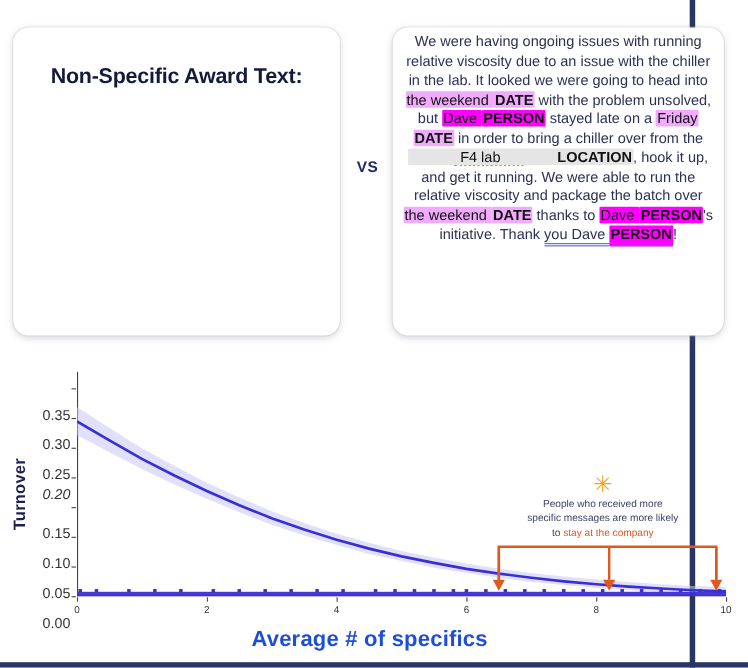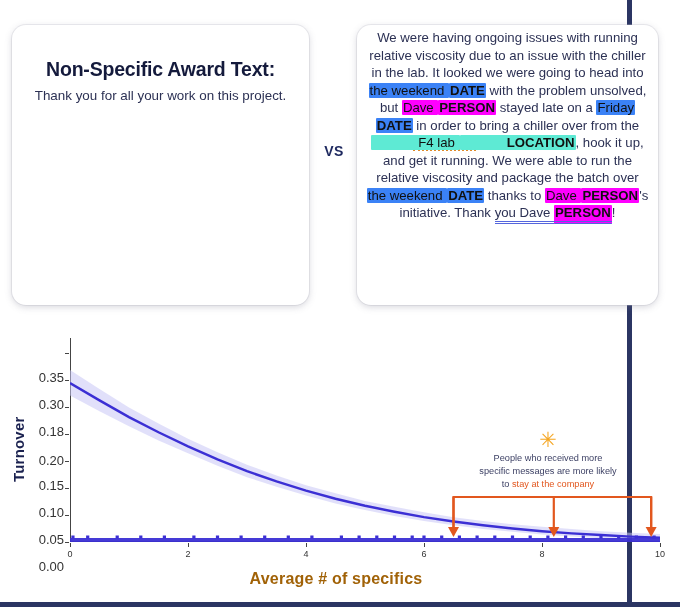--- a/index.html
+++ b/index.html
@@ -46,23 +46,23 @@
   .card-right .card-body{font-size:13.2px;margin-top:4px;padding:0 9px;}
 
   .vs{
     position:absolute;left:312px;top:143px;width:44px;
     text-align:center;font-size:14px;font-weight:bold;color:#1f2a60;
     letter-spacing:.3px;
   }
 
   
   .hl{padding:0 1px;border-radius:1px;}
-  .hl-date{background:#3b82f6;color:#101010;}
+  .hl-date{background:#f0abfc;color:#101010;}
   .hl-person{background:#ff00ff;color:#101010;}
-  .hl-loc{background:#5eead4;color:#101010;padding-left:47px;}
+  .hl-loc{background:#e5e5e5;color:#101010;padding-left:47px;}
   .ent{font-weight:bold;}
   .dotted-u{
     border-bottom:2px dotted #e08b2a;
     padding-bottom:16px;
   }
   .dbl-u{
     border-bottom:3px double #5566dd;
     padding-bottom:1px;
   }
 
@@ -70,21 +70,21 @@
   .chart-wrap{position:absolute;left:0;top:332px;width:672px;height:270px;}
 
   .ylabel{
     position:absolute;left:10px;top:150px;
     transform:rotate(-90deg);transform-origin:left top;
     font-size:15px;font-weight:bold;color:#1b2250;letter-spacing:.2px;
     white-space:nowrap;
   }
   .xlabel{
     position:absolute;left:0;top:238px;width:672px;text-align:center;
-    font-size:16px;font-weight:bold;color:#a16207;letter-spacing:.2px;
+    font-size:20px;font-weight:bold;color:#1d4ed8;letter-spacing:.2px;
   }
   .plot{position:absolute;left:70px;top:10px;width:590px;height:200px;}
   .ytick{
     position:absolute;right:100%;margin-right:6px;
     font-size:13px;color:#333;transform:translateY(-50%);
     white-space:nowrap;
     margin-top:24px;
   }
   .ytick-mark{
     position:absolute;right:100%;margin-right:1px;width:4px;height:1px;
@@ -119,21 +119,21 @@
 <div class="page">
 
   <div class="edge-right"></div>
   <div class="edge-bottom"></div>
 
   <div class="cards">
 
     <div class="card card-left">
       <div class="card-title">Non-Specific Award Text:</div>
       <div class="card-body">
-        <span>Thank you for all your work on this project.</span><br>
+        <br>
       </div>
     </div>
 
     <div class="vs">VS</div>
 
     <div class="card card-right">
       <div class="card-body" id="specific-body"><span>We were having ongoing issues with running relative viscosity due to an issue with the chiller in the lab. It looked we were going to head into </span><span class="hl hl-date">the weekend </span><span class="hl hl-date ent">DATE</span><span> with the problem unsolved, but </span><span class="hl hl-person">Dave </span><span class="hl hl-person ent">PERSON</span><span> stayed late on a </span><span class="hl hl-date">Friday </span><span class="hl hl-date ent">DATE</span><span class="dotted-u"> in order to</span><span> bring a chiller over from the </span><span class="hl hl-loc">F4 lab </span><span class="hl hl-loc ent">LOCATION</span><span>, hook it up, and get it running. We were able to run the relative viscosity and package the batch over </span><span class="hl hl-date">the weekend </span><span class="hl hl-date ent">DATE</span><span> thanks to </span><span class="hl hl-person">Dave </span><span class="hl hl-person ent">PERSON</span><span>'s initiative. Thank </span><span class="dbl-u">you Dave </span><span class="hl hl-person ent dbl-u">PERSON</span><span>!</span></div>
     </div>
 
   </div>
@@ -183,23 +183,23 @@
           <rect x="582.5" y="193.5" width="3.2" height="3" fill="#3b2fd4"></rect>
         </svg>
     <div class="ytick" style="top: 200px;">0.00</div>
         <div class="ytick-mark" style="top: 200px;"></div>
         <div class="ytick" style="top: 172.973px;">0.05</div>
         <div class="ytick-mark" style="top: 172.973px;"></div>
         <div class="ytick" style="top: 145.946px;">0.10</div>
         <div class="ytick-mark" style="top: 145.946px;"></div>
         <div class="ytick" style="top: 118.919px;">0.15</div>
         <div class="ytick-mark" style="top: 118.919px;"></div>
-        <div class="ytick" style="top: 94px;">0.20</div>
+        <div class="ytick" style="top: 83px; font-style: italic;">0.20</div>
         <div class="ytick-mark" style="top: 91.8919px;"></div>
-        <div class="ytick" style="top: 64.8649px;">0.18</div>
+        <div class="ytick" style="top: 64.8649px;">0.25</div>
         <div class="ytick-mark" style="top: 64.8649px;"></div>
         <div class="ytick" style="top: 37.8378px;">0.30</div>
         <div class="ytick-mark" style="top: 37.8378px;"></div>
         <div class="ytick" style="top: 10.8108px;">0.35</div>
         <div class="ytick-mark" style="top: 10.8108px;"></div>
         <div class="xtick" style="left: 0px;">0</div>
         <div class="xtick-mark" style="left: 0px;"></div>
         <div class="xtick" style="left: 118px;">2</div>
         <div class="xtick-mark" style="left: 118px;"></div>
         <div class="xtick" style="left: 236px;">4</div>

